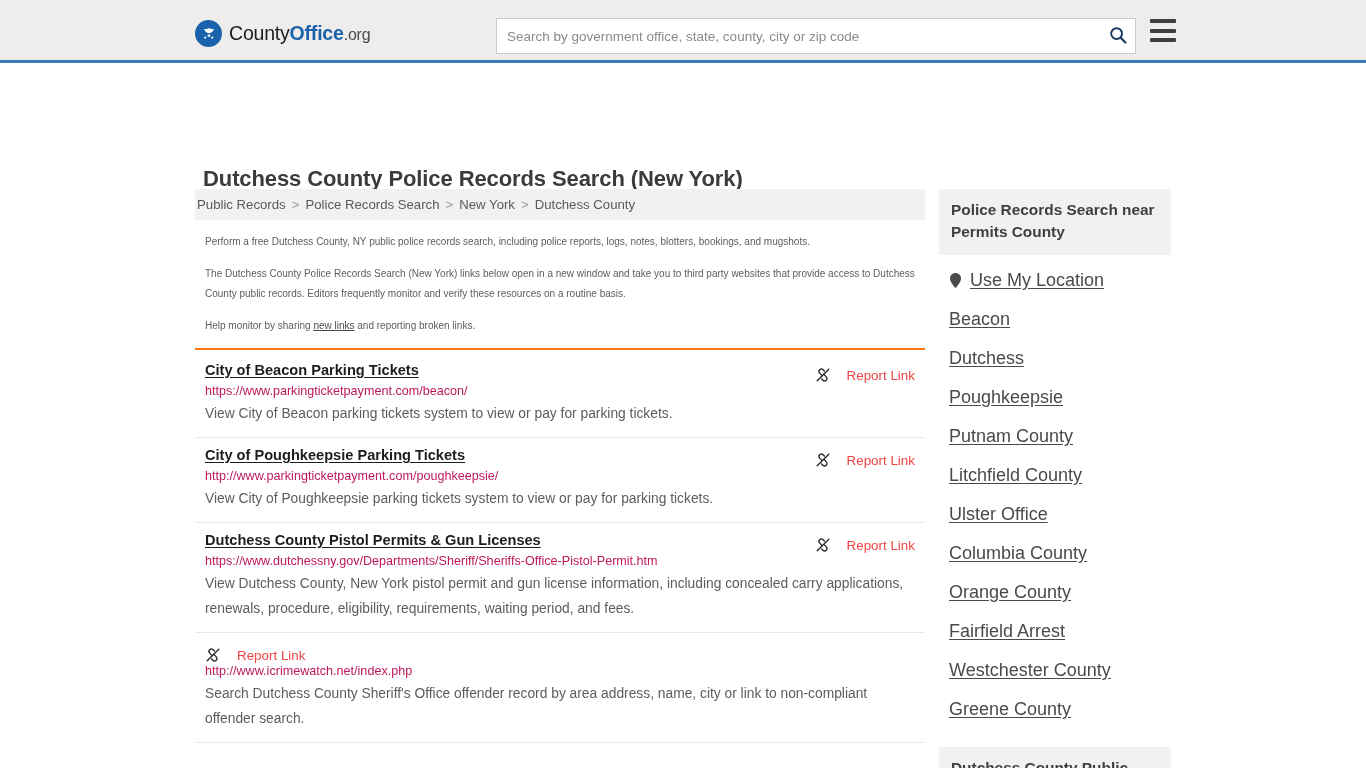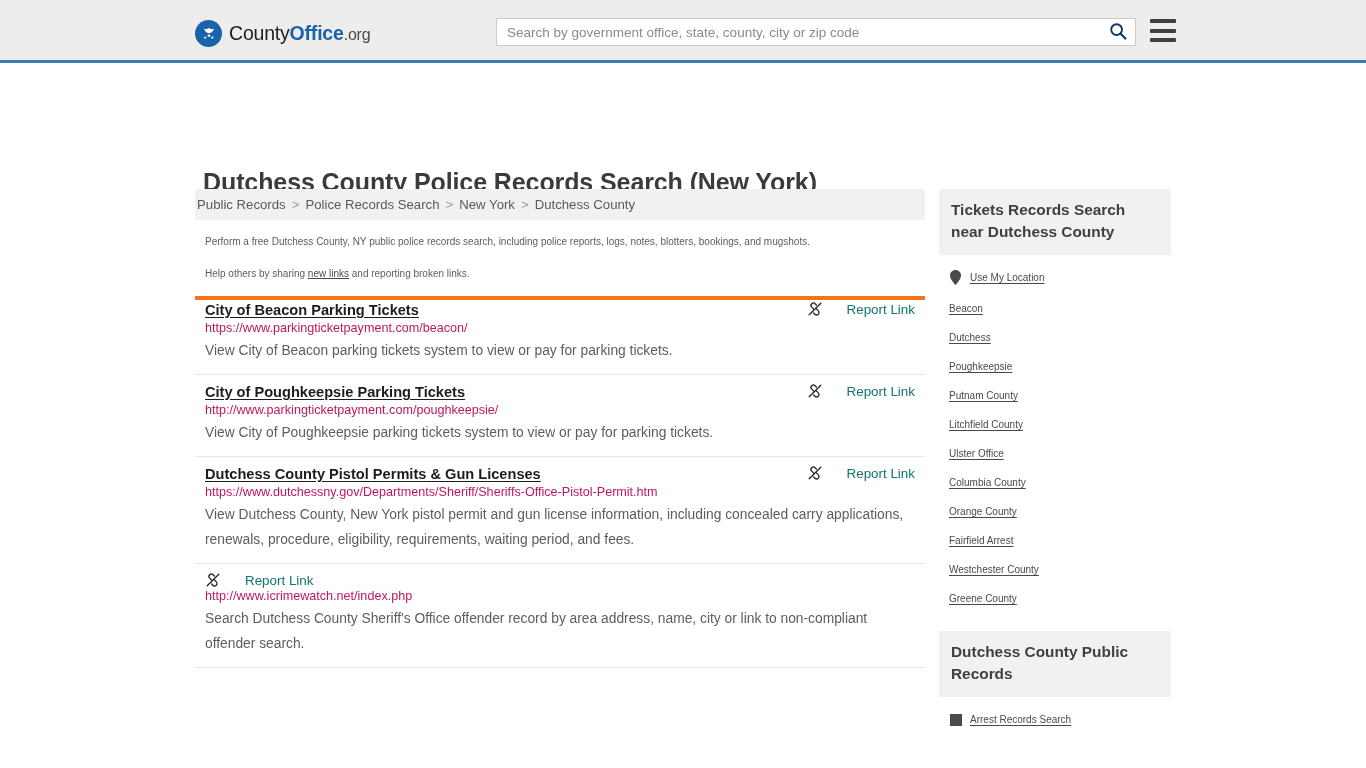--- a/index.html
+++ b/index.html
@@ -50,21 +50,21 @@
   }
   .brand-text .b1 { color: #1d1d1d; }
   .brand-text .b2 { color: #1a62ab; font-weight: bold; }
   .brand-text .b3 { color: #4a4a4a; font-size: 16px; }
 
   .search-wrap {
     position: absolute;
     left: 496px;
     top: 18px;
     width: 640px;
-    height: 28px;
+    height: 36px;
     background: #ffffff;
     border: 1px solid #cccccc;
     display: flex;
     align-items: center;
   }
   .search-input {
     flex: 1 1 auto;
     border: none;
     outline: none;
     background: transparent;
@@ -107,21 +107,21 @@
   
   .page {
     position: relative;
     width: 1366px;
     padding: 0;
   }
   .page-title {
     position: absolute;
     left: 203px;
     top: 88px;
-    font-size: 25px;
+    font-size: 22px;
     font-weight: bold;
     color: #3b3b3b;
     letter-spacing: -0.1px;
   }
 
   .main-col {
     position: absolute;
     left: 195px;
     top: 126px;
     width: 730px;
@@ -158,46 +158,46 @@
     text-decoration: underline;
     font-weight: normal;
   }
 
   .results { margin-top: 6px; }
   .result {
     border-bottom: 1px solid #e9e9e9;
     padding: 7px 0 11px 10px;
     position: relative;
   }
-  .result:first-child { border-top: 4px solid #f97316; padding-top: 0;}
+  .result:first-child { border-top: 2px solid #f97316; padding-top: 10px;}
   .result-head {
     display: flex;
     align-items: flex-start;
     justify-content: space-between;
   }
   .result-title {
     font-size: 14.6px;
     font-weight: bold;
     color: #1d1d1d;
     text-decoration: underline;
     text-underline-offset: 2px;
     line-height: 20px;
     max-width: 600px;
   }
   .report-link {
     display: flex;
     align-items: center;
-    gap: 24px;
-    color: #0f766e;
+    gap: 16px;
+    color: #ef4444;
     font-size: 13.4px;
     white-space: nowrap;
     padding-right: 10px;
     cursor: pointer;
     flex: 0 0 auto;
-    margin-top: 1px;
+    margin-top: 7px;
   }
   .report-link svg { display: block; }
   .result-url {
     font-size: 12.6px;
     color: #be185d;
     line-height: 16px;
   }
   .result-desc {
     font-size: 13.8px;
     color: #5d5d5d;
@@ -220,21 +220,21 @@
     font-weight: bold;
     color: #3f3f3f;
     line-height: 22px;
   }
   .side-links { padding: 6px 0 4px 0; }
   .side-link {
     display: flex;
     align-items: center;
     gap: 8px;
     padding: 9px 0 9px 10px;
-    font-size: 10px;
+    font-size: 18px;
     color: #4a4a4a;
   }
   .side-link .lbl {
     text-decoration: underline;
     text-underline-offset: 2px;
     color: #4a4a4a;
     cursor: pointer;
   }
   .side-icon {
     width: 13px; height: 15px;
@@ -293,21 +293,22 @@
       <span class="sep">&gt;</span>
       <a>Police Records Search</a>
       <span class="sep">&gt;</span>
       <a>New York</a>
       <span class="sep">&gt;</span>
       <span class="current">Dutchess County</span>
     </nav>
 
     <div class="intro">
       <p>Perform a free Dutchess County, NY public police records search, including police reports, logs, notes, blotters, bookings, and mugshots.</p>
-      <p><span>Help others by sharing </span><a>new links</a><span> and reporting broken links.</span></p>
+      <p>The Dutchess County Police Records Search (New York) links below open in a new window and take you to third party websites that provide access to Dutchess County public records. Editors frequently monitor and verify these resources on a routine basis.</p>
+      <p><span>Help monitor by sharing </span><a>new links</a><span> and reporting broken links.</span></p>
     </div>
 
     <div class="results">
 
       <div class="result">
         <div class="result-head">
           <a class="result-title">City of Beacon Parking Tickets</a>
           <span class="report-link">
             <span>
               <svg width="16" height="16" viewBox="0 0 16 16" aria-hidden="true">
@@ -374,21 +375,21 @@
         </div>
         <div class="result-url">http://www.icrimewatch.net/index.php</div>
         <div class="result-desc">Search Dutchess County Sheriff's Office offender record by area address, name, city or link to non-compliant offender search.</div>
       </div>
 
     </div>
   </div>
 
   <aside class="sidebar">
 
-    <div class="side-card-head">Tickets Records Search near Dutchess County</div>
+    <div class="side-card-head">Police Records Search near Permits County</div>
 
     <div class="side-links">
 
       <div class="side-link">
         <span class="side-icon">
           <svg width="11" height="15" viewBox="0 0 11 15" aria-hidden="true">
             <path d="M5.5 0C2.5 0 0 2.4 0 5.4c0 4 5.5 9.6 5.5 9.6S11 9.4 11 5.4C11 2.4 8.5 0 5.5 0z" fill="#4a4a4a"></path>
           </svg>
         </span>
         <span class="lbl">Use My Location</span>

